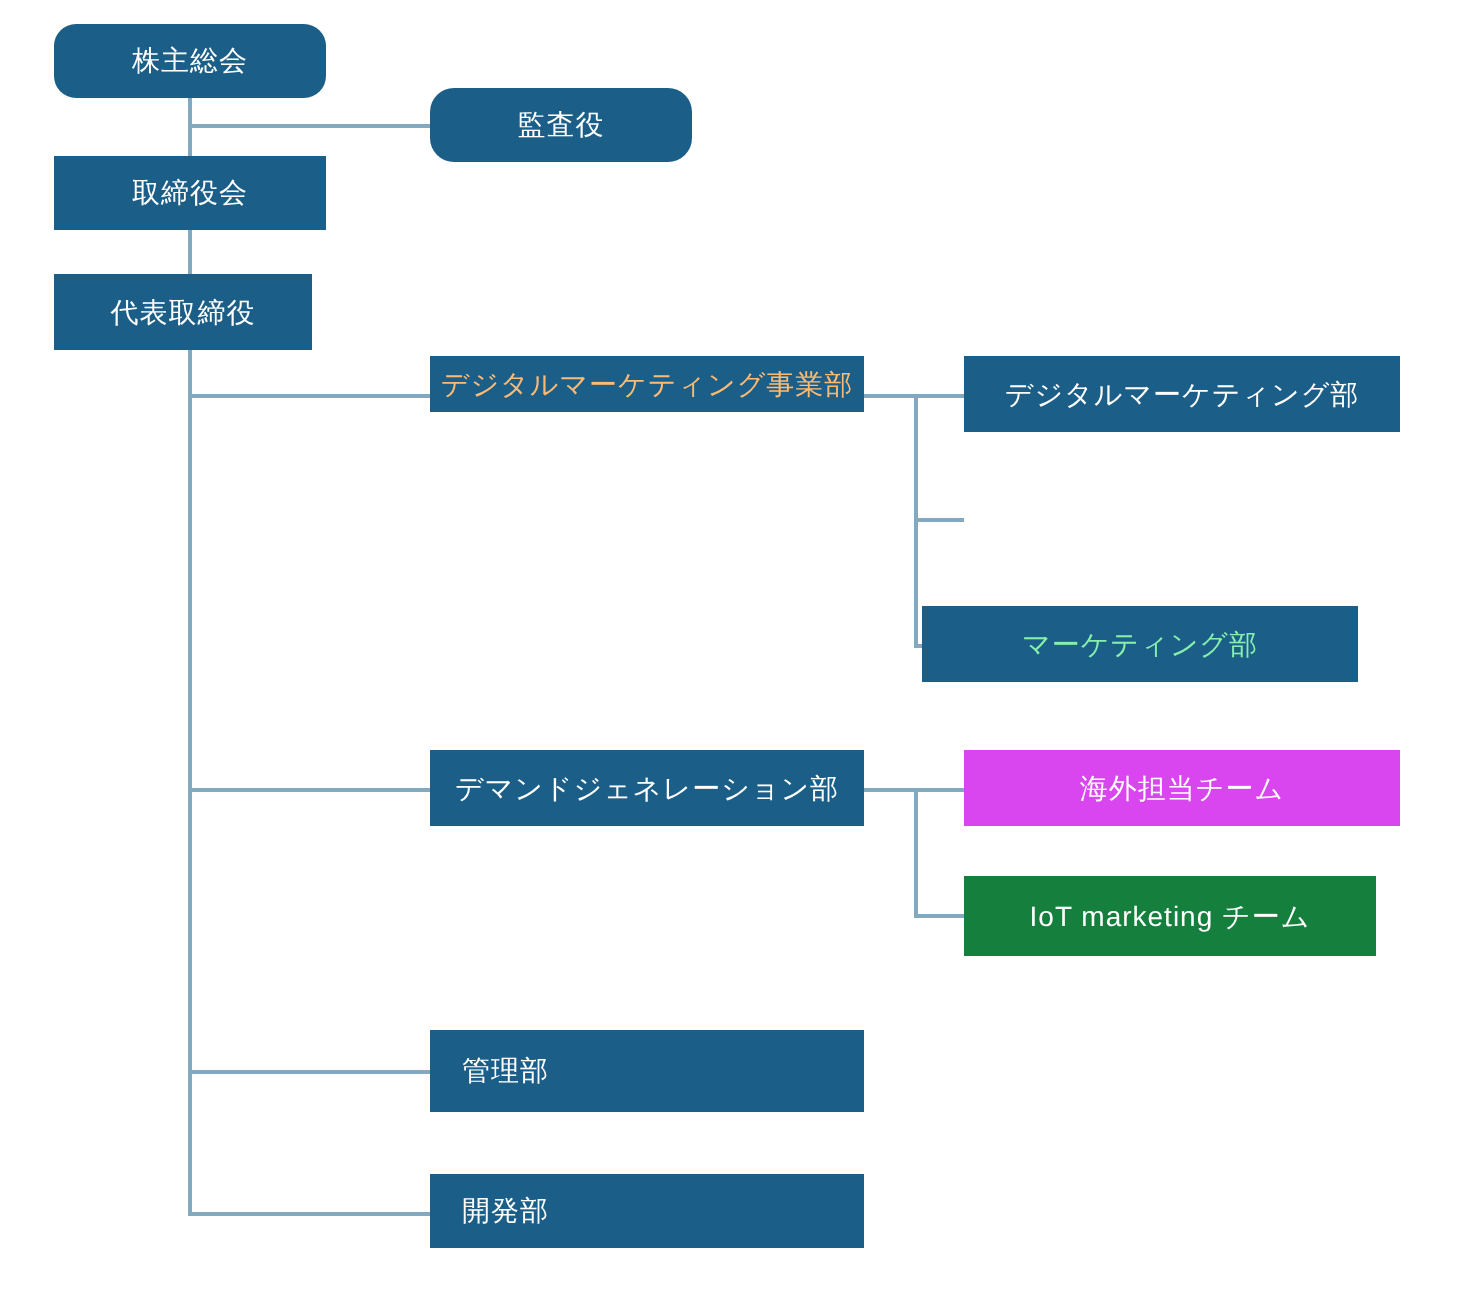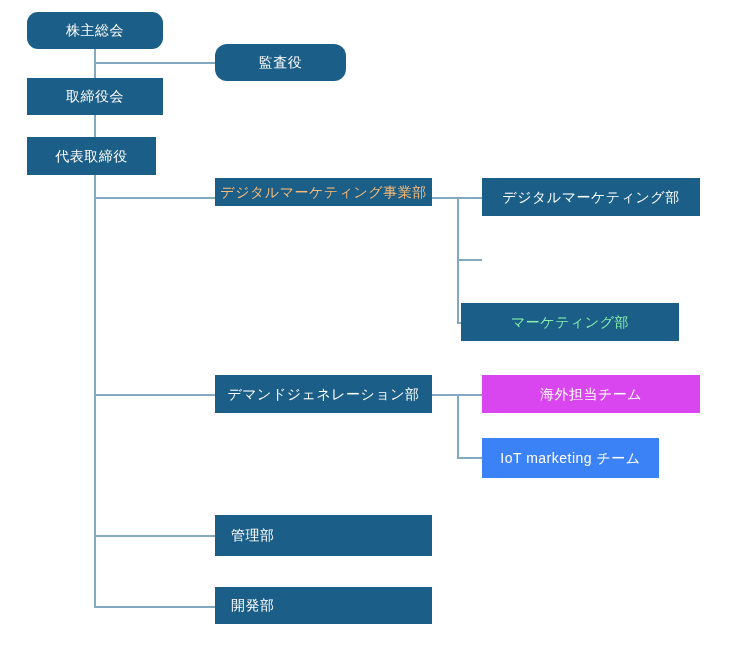--- a/index.html
+++ b/index.html
@@ -90,21 +90,21 @@
     </div>
     <div class="node" style="left: 461px; top: 303px; width: 218px; height: 38px; background: rgb(27, 94, 135); color: #86efac;">
       <span>マーケティング部</span>
     </div>
     <div class="node" style="left: 215px; top: 375px; width: 217px; height: 38px; background: rgb(27, 94, 135); color: rgb(255, 255, 255);">
       <span>デマンドジェネレーション部</span>
     </div>
     <div class="node" style="left: 482px; top: 375px; width: 218px; height: 38px; background: #d946ef; color: rgb(255, 255, 255);">
       <span>海外担当チーム</span>
     </div>
-    <div class="node" style="left: 482px; top: 438px; width: 177px; height: 40px; background: #3b82f6; color: rgb(255, 255, 255);">
+    <div class="node" style="left: 482px; top: 438px; width: 206px; height: 40px; background: #15803d; color: rgb(255, 255, 255);">
       <span>IoT marketing チーム</span>
     </div>
     <div class="node align-left" style="left: 215px; top: 515px; width: 217px; height: 41px; background: rgb(27, 94, 135); color: rgb(255, 255, 255);">
       <span>管理部</span>
     </div>
     <div class="node align-left" style="left: 215px; top: 587px; width: 217px; height: 37px; background: rgb(27, 94, 135); color: rgb(255, 255, 255);">
       <span>開発部</span>
     </div>
   </div>
 

